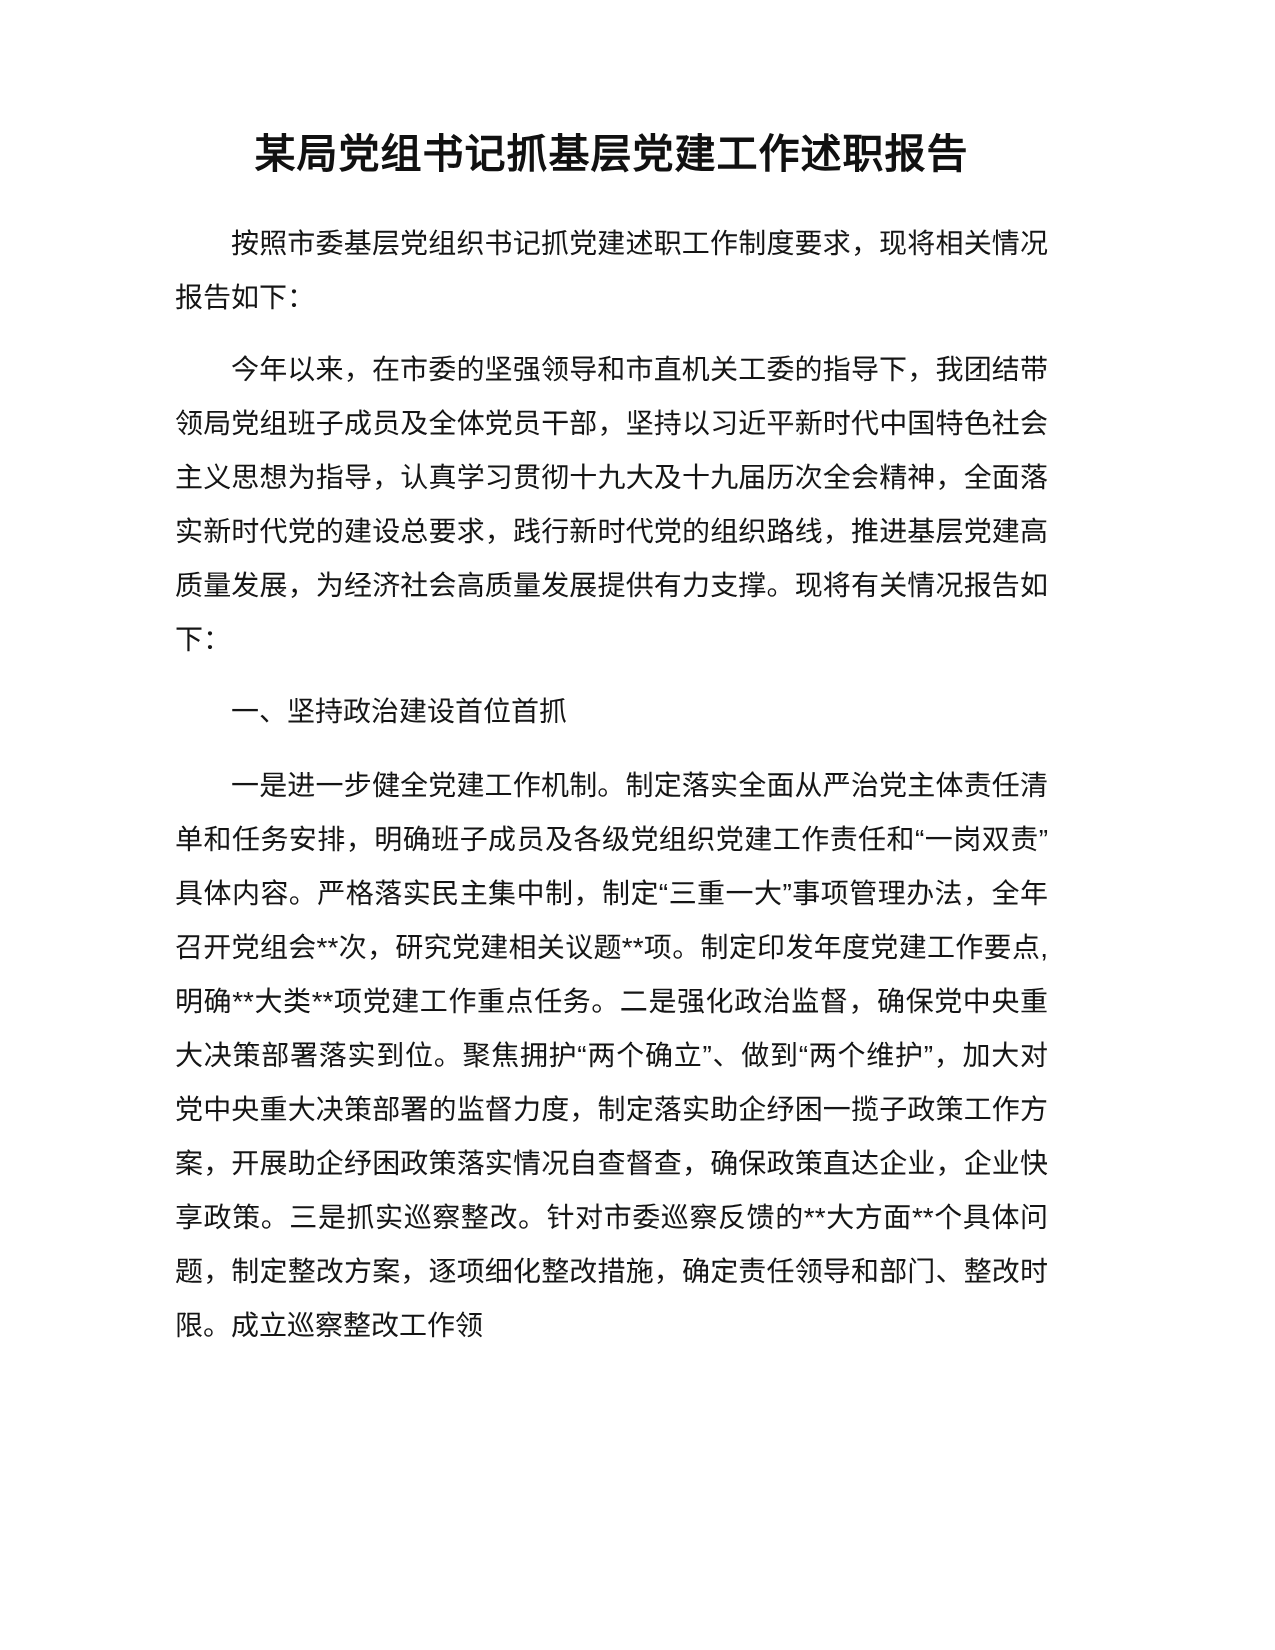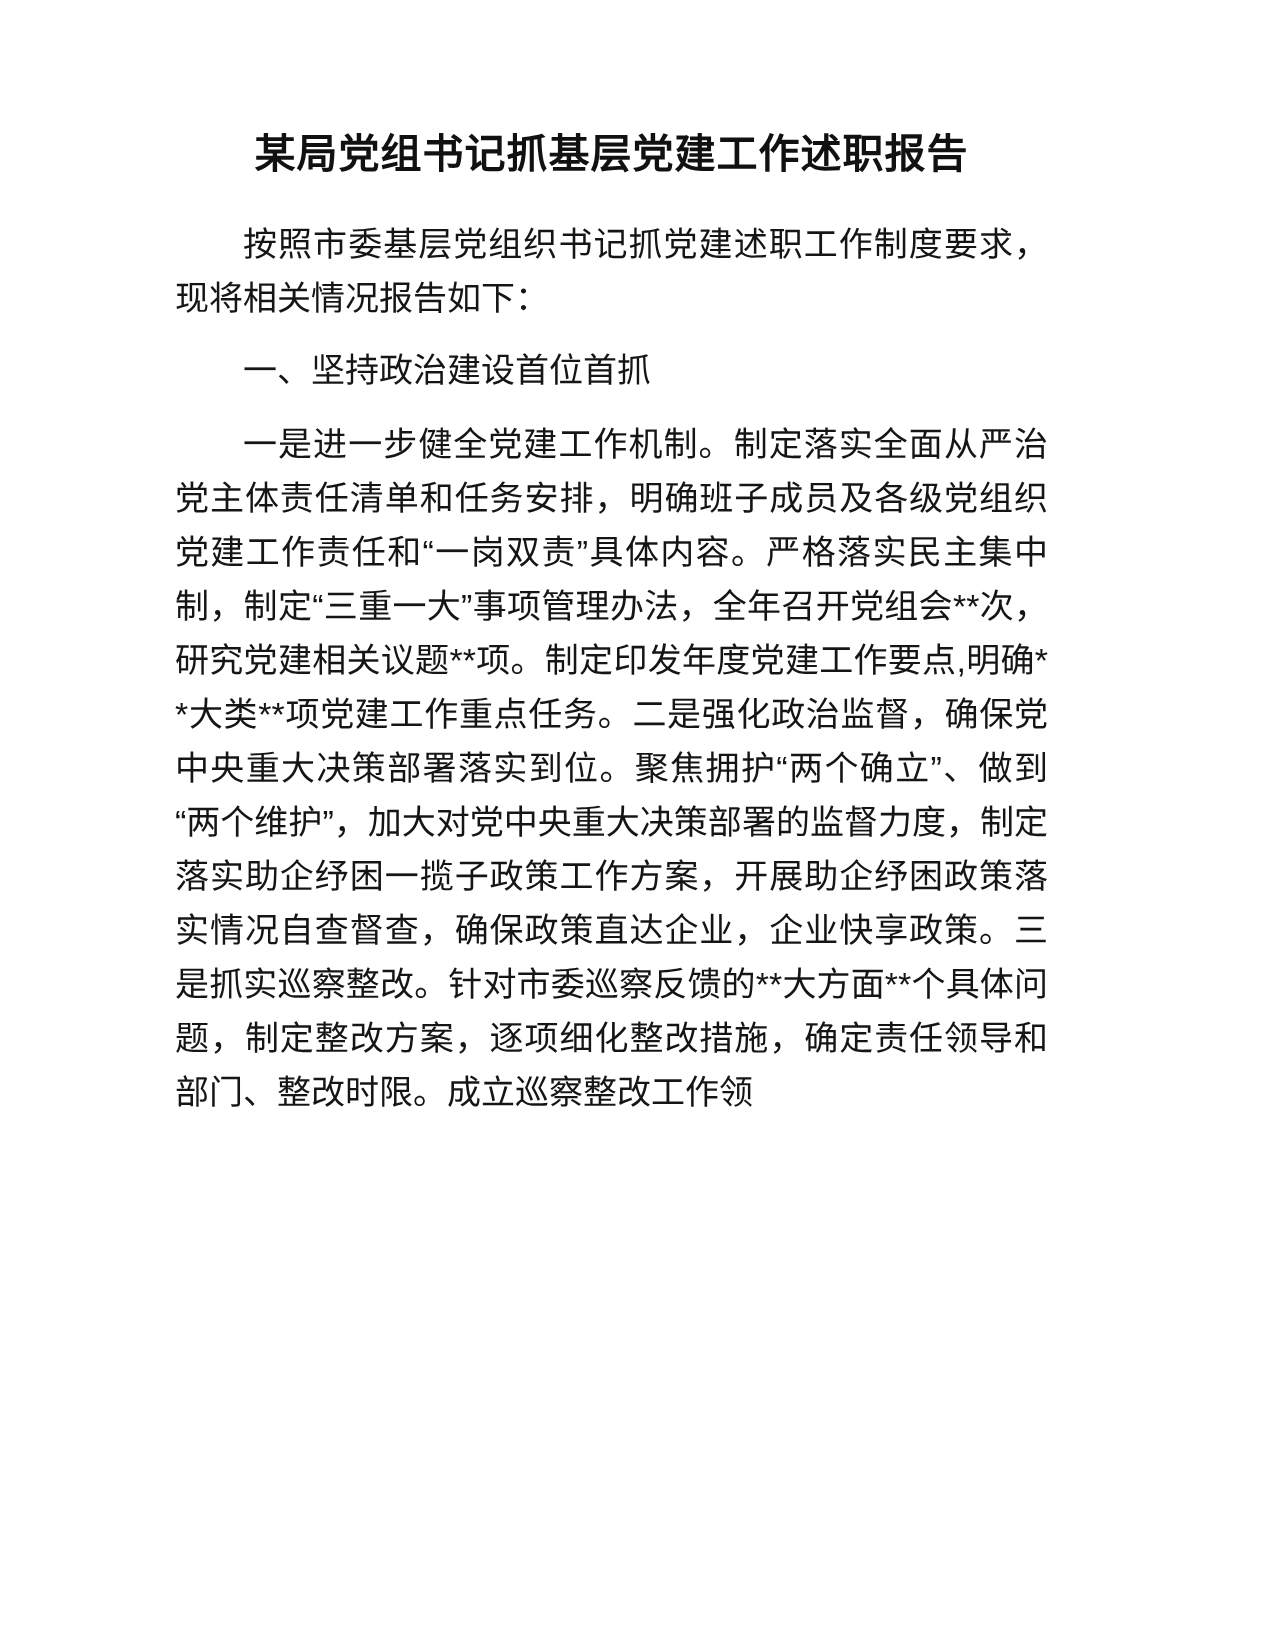--- a/index.html
+++ b/index.html
@@ -22,38 +22,39 @@
     margin: 0 0 36px 0;
     font-size: 41px;
     font-weight: 700;
     text-align: center;
     letter-spacing: 1px;
     line-height: 1.3;
     color: #111111;
   }
   .para {
     margin: 0 0 18px 0;
-    font-size: 34px;
+    font-size: 28px;
     line-height: 54px;
     text-align: justify;
     text-justify: inter-ideograph;
     text-indent: 2em;
     word-break: break-all;
     color: #151515;
   }
   .section-heading {
     margin-top: 4px;
     margin-bottom: 20px;
   }
 </style>
 </head>
 <body>
 
 <div class="page">
   <h1 class="title">某局党组书记抓基层党建工作述职报告</h1>
 
   <p class="para">按照市委基层党组织书记抓党建述职工作制度要求，现将相关情况报告如下：</p>
 
+  <p class="para">今年以来，在市委的坚强领导和市直机关工委的指导下，我团结带领局党组班子成员及全体党员干部，坚持以习近平新时代中国特色社会主义思想为指导，认真学习贯彻十九大及十九届历次全会精神，全面落实新时代党的建设总要求，践行新时代党的组织路线，推进基层党建高质量发展，为经济社会高质量发展提供有力支撑。现将有关情况报告如下：</p>
 
   <p class="para section-heading">一、坚持政治建设首位首抓</p>
 
   <p class="para">一是进一步健全党建工作机制。制定落实全面从严治党主体责任清单和任务安排，明确班子成员及各级党组织党建工作责任和“一岗双责”具体内容。严格落实民主集中制，制定“三重一大”事项管理办法，全年召开党组会**次，研究党建相关议题**项。制定印发年度党建工作要点,明确**大类**项党建工作重点任务。二是强化政治监督，确保党中央重大决策部署落实到位。聚焦拥护“两个确立”、做到“两个维护”，加大对党中央重大决策部署的监督力度，制定落实助企纾困一揽子政策工作方案，开展助企纾困政策落实情况自查督查，确保政策直达企业，企业快享政策。三是抓实巡察整改。针对市委巡察反馈的**大方面**个具体问题，制定整改方案，逐项细化整改措施，确定责任领导和部门、整改时限。成立巡察整改工作领</p>
 </div>
 
 </body></html>

